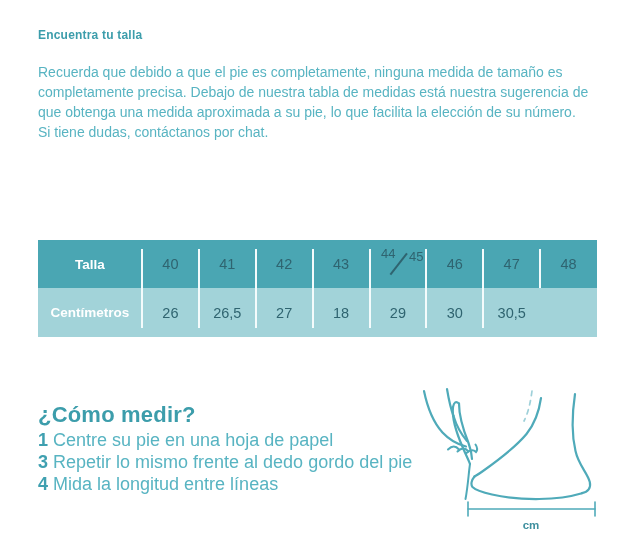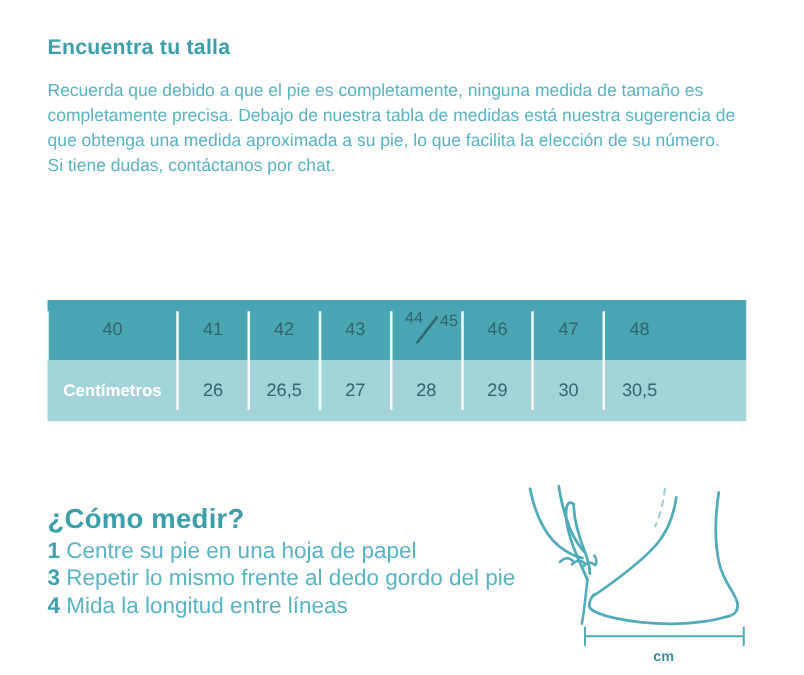--- a/index.html
+++ b/index.html
@@ -2,21 +2,21 @@
 <html><head>
 <meta charset="utf-8">
 <style>
   html,body{margin:0;padding:0;background:#fff;}
   .page{
     position:relative;width:643px;height:540px;background:#ffffff;overflow:hidden;
     font-family:"Liberation Sans",sans-serif;
   }
   .h-title{
     position:absolute;left:38px;margin:0;
-    font-size:17px;font-weight:700;color:#3c9dab;letter-spacing:.2px;
+    font-size:12px;font-weight:700;color:#3c9dab;letter-spacing:.2px;
   }
   #title-find{top:28px;}
   #title-guide{top:197px;}
   #title-measure{top:392px;font-size:22px;margin-top:10px;}
   .intro-par{
     position:absolute;left:38px;top:62px;width:595px;
     font-size:14px;line-height:20px;color:#58b4c2;
   }
   .intro-par .line{white-space:nowrap;}
   
@@ -58,39 +58,40 @@
   <div class="intro-par">
     <div class="line">Recuerda que debido a que el pie es completamente, ninguna medida de tamaño es</div>
     <div class="line">completamente precisa. Debajo de nuestra tabla de medidas está nuestra sugerencia de</div>
     <div class="line">que obtenga una medida aproximada a su pie, lo que facilita la elección de su número.</div>
     <div class="line">Si tiene dudas, contáctanos por chat.</div>
   </div>
 
 
   <div class="size-table">
     <div class="trow row-sizes">
+      <div class="cell head">Talla</div>
       <div class="cell">40</div>
       <div class="cell">41</div>
       <div class="cell">42</div>
       <div class="cell">43</div>
       <div class="cell split">
         <span class="sup">44</span>
         <span class="slash"></span>
         <span class="sub">45</span>
       </div>
       <div class="cell">46</div>
       <div class="cell">47</div>
       <div class="cell">48</div>
     </div>
     <div class="trow row-cm">
       <div class="cell head">Centímetros</div>
       <div class="cell">26</div>
       <div class="cell">26,5</div>
       <div class="cell">27</div>
-      <div class="cell">28</div>
+      <div class="cell">18</div>
       <div class="cell">29</div>
       <div class="cell">30</div>
       <div class="cell">30,5</div>
     </div>
   </div>
 
   <h2 class="h-title" id="title-measure">¿Cómo medir?</h2>
 
   <div class="steps">
     <div class="step">

